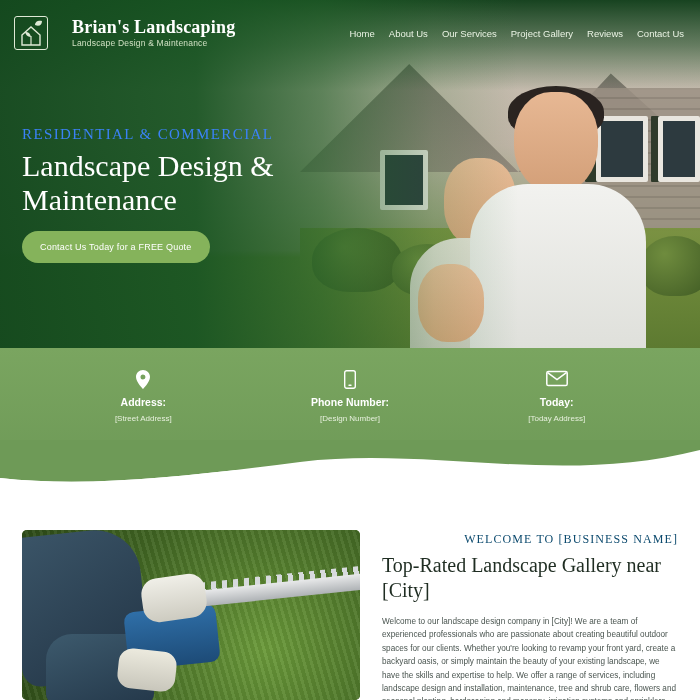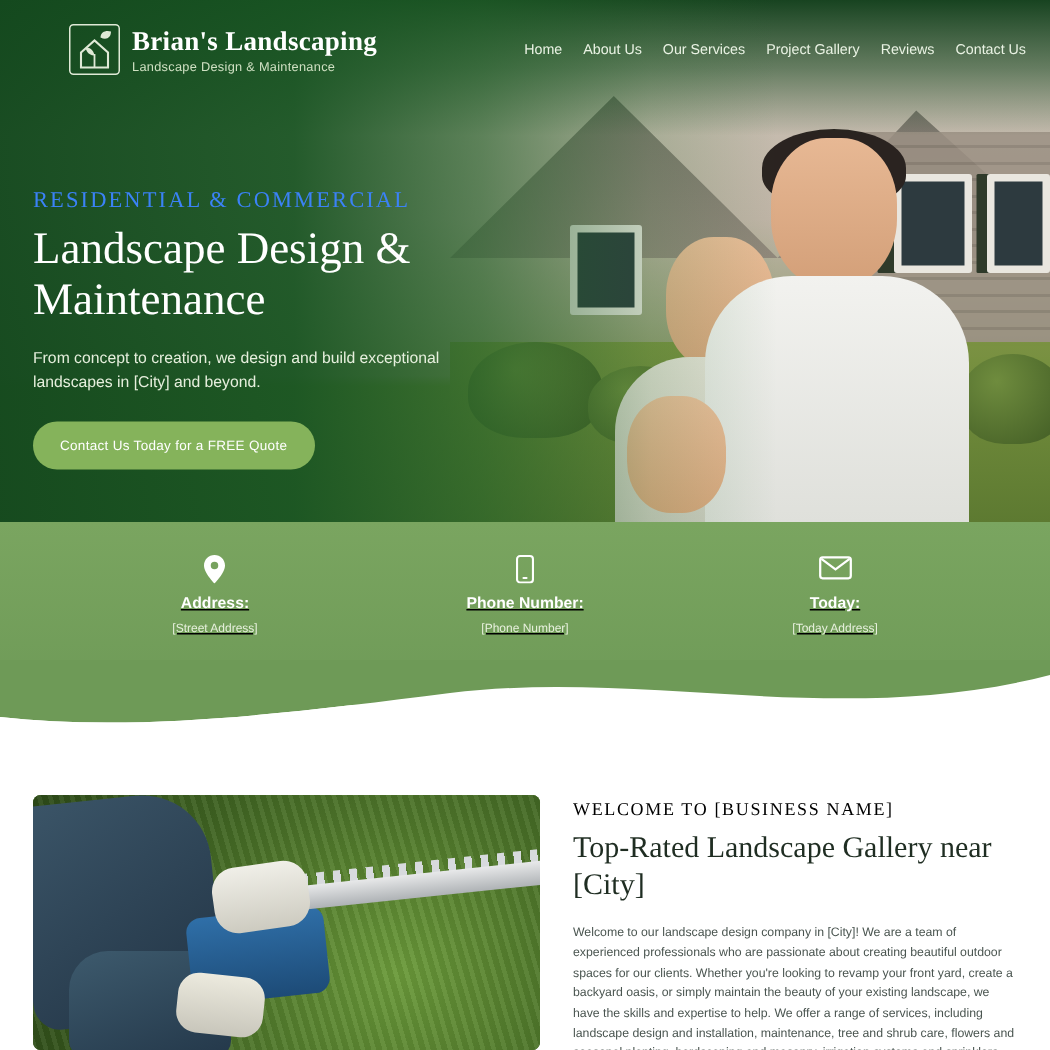--- a/index.html
+++ b/index.html
@@ -124,21 +124,21 @@
     background:
       linear-gradient(90deg, rgba(20,73,30,.97) 0%, rgba(24,84,34,.93) 28%, rgba(30,95,38,.62) 46%, rgba(40,110,45,.18) 62%, rgba(40,110,45,0) 74%),
       linear-gradient(180deg, rgba(16,62,26,.96) 0%, rgba(18,68,28,.55) 13%, rgba(18,68,28,0) 26%);
   }
 
   
   .header {
     position: absolute; top: 0; left: 0; width: 700px; height: 66px;
     display: flex; align-items: center; z-index: 20;
   }
-  .logo-wrap { display: flex; align-items: center; gap: 8px; padding-left: 14px; margin-left: 32px; }
+  .logo-wrap { display: flex; align-items: center; gap: 24px; padding-left: 14px; }
   .logo-mark {
     width: 34px; height: 34px; border: 1.6px solid #dfe9d6; border-radius: 3px;
     position: relative; flex: none;
   }
   .logo-mark svg { position: absolute; left: 3px; top: 2px; }
   .logo-text .brand {
     color: #ffffff; font-size: 18px; font-weight: 700; line-height: 20px;
     font-family: "Liberation Serif", serif; letter-spacing: .2px;
   }
   .logo-text .tag {
@@ -168,21 +168,21 @@
     cursor: pointer; letter-spacing: .2px;
   }
 
   
   .band {
     position: absolute; top: 348px; left: 0; width: 700px; height: 122px;
     background: linear-gradient(180deg,#7aa560,#6e9a57);
     z-index: 10;
   }
   .band-inner {
-    display: flex; width: 700px; padding: 22px 40px 0 40px; justify-content: space-between; text-decoration: underline;
+    display: flex; width: 700px; padding: 22px 40px 0 40px; justify-content: space-between;
   }
   .band-col { flex: 1; text-align: center; }
   .band-icon { height: 20px; margin-bottom: 6px; color: #ffffff; }
   .band-title { color: #ffffff; font-size: 10.5px; font-weight: 700; margin-bottom: 5px; }
   .band-val { color: #e7f0dd; font-size: 8px; line-height: 11px; }
 
   
   .wave {
     position: absolute; top: 440px; left: 0; width: 700px; height: 52px; z-index: 11;
   }
@@ -235,22 +235,22 @@
     transform: rotate(-6deg); border-radius: 3px;
   }
   .trimmer-teeth {
     position: absolute; left: 178px; top: 44px; width: 168px; height: 12px;
     background: repeating-linear-gradient(90deg,#d7dadd 0 5px, rgba(0,0,0,0) 5px 11px);
     transform: rotate(-6deg);
   }
 
   .copy-col { width: 298px; padding-top: 2px; }
   .welcome {
-    color: #000000; font-family: "Liberation Serif", serif;
-    font-size: 12px; letter-spacing: 1.1px; margin-bottom: 6px;
+    color: #0c4a6e; font-family: "Liberation Serif", serif;
+    font-size: 12px; letter-spacing: 1.1px; margin-bottom: 6px; text-align: right;
   }
   .h2 {
     color: #1f2d22; font-family: "Liberation Serif", serif;
     font-size: 20px; line-height: 25px; font-weight: 400; margin-bottom: 12px;
   }
   .body-copy { color: #4a5550; font-size: 8.2px; line-height: 13.4px; }
 </style>
 </head>
 <body>
 
@@ -307,21 +307,20 @@
         <a href="#">Our Services</a>
         <a href="#">Project Gallery</a>
         <a href="#">Reviews</a>
         <a href="#">Contact Us</a>
       </div>
     </div>
 
     <div class="hero-copy">
       <div class="eyebrow">RESIDENTIAL &amp; COMMERCIAL</div>
       <div class="h1">Landscape Design &amp; Maintenance</div>
-      <div class="sub">From concept to creation, we design and build exceptional landscapes in [City] and beyond.</div>
       <button class="cta">Contact Us Today for a FREE Quote</button>
     </div>
   </div>
 
   <div class="band">
     <div class="band-inner">
       <div class="band-col">
         <div class="band-icon">
           <svg width="14" height="19" viewBox="0 0 14 19">
               <path d="M7 0C3.1 0 0 3.1 0 7c0 5 7 12 7 12s7-7 7-12c0-3.9-3.1-7-7-7zm0 9.5A2.5 2.5 0 1 1 7 4.5a2.5 2.5 0 0 1 0 5z" fill="#ffffff"></path>
@@ -331,21 +330,21 @@
         <div class="band-val">[Street Address]</div>
       </div>
       <div class="band-col">
         <div class="band-icon">
           <svg width="12" height="19" viewBox="0 0 12 19">
               <rect x="0.7" y="0.7" width="10.6" height="17.6" rx="2" fill="none" stroke="#ffffff" stroke-width="1.4"></rect>
               <rect x="4.3" y="14.6" width="3.4" height="1.4" rx=".7" fill="#ffffff"></rect>
             </svg>
         </div>
         <div class="band-title">Phone Number:</div>
-        <div class="band-val">[Phone Number]</div>
+        <div class="band-val">[Design Number]</div>
       </div>
       <div class="band-col">
         <div class="band-icon">
           <svg width="22" height="17" viewBox="0 0 22 17">
               <rect x="0.8" y="1.5" width="20.4" height="14" rx="1.6" fill="none" stroke="#ffffff" stroke-width="1.5"></rect>
               <path d="M1.6 2.6 L11 9.6 L20.4 2.6" fill="none" stroke="#ffffff" stroke-width="1.5"></path>
             </svg>
         </div>
         <div class="band-title">Today:</div>
         <div class="band-val">[Today Address]</div>

